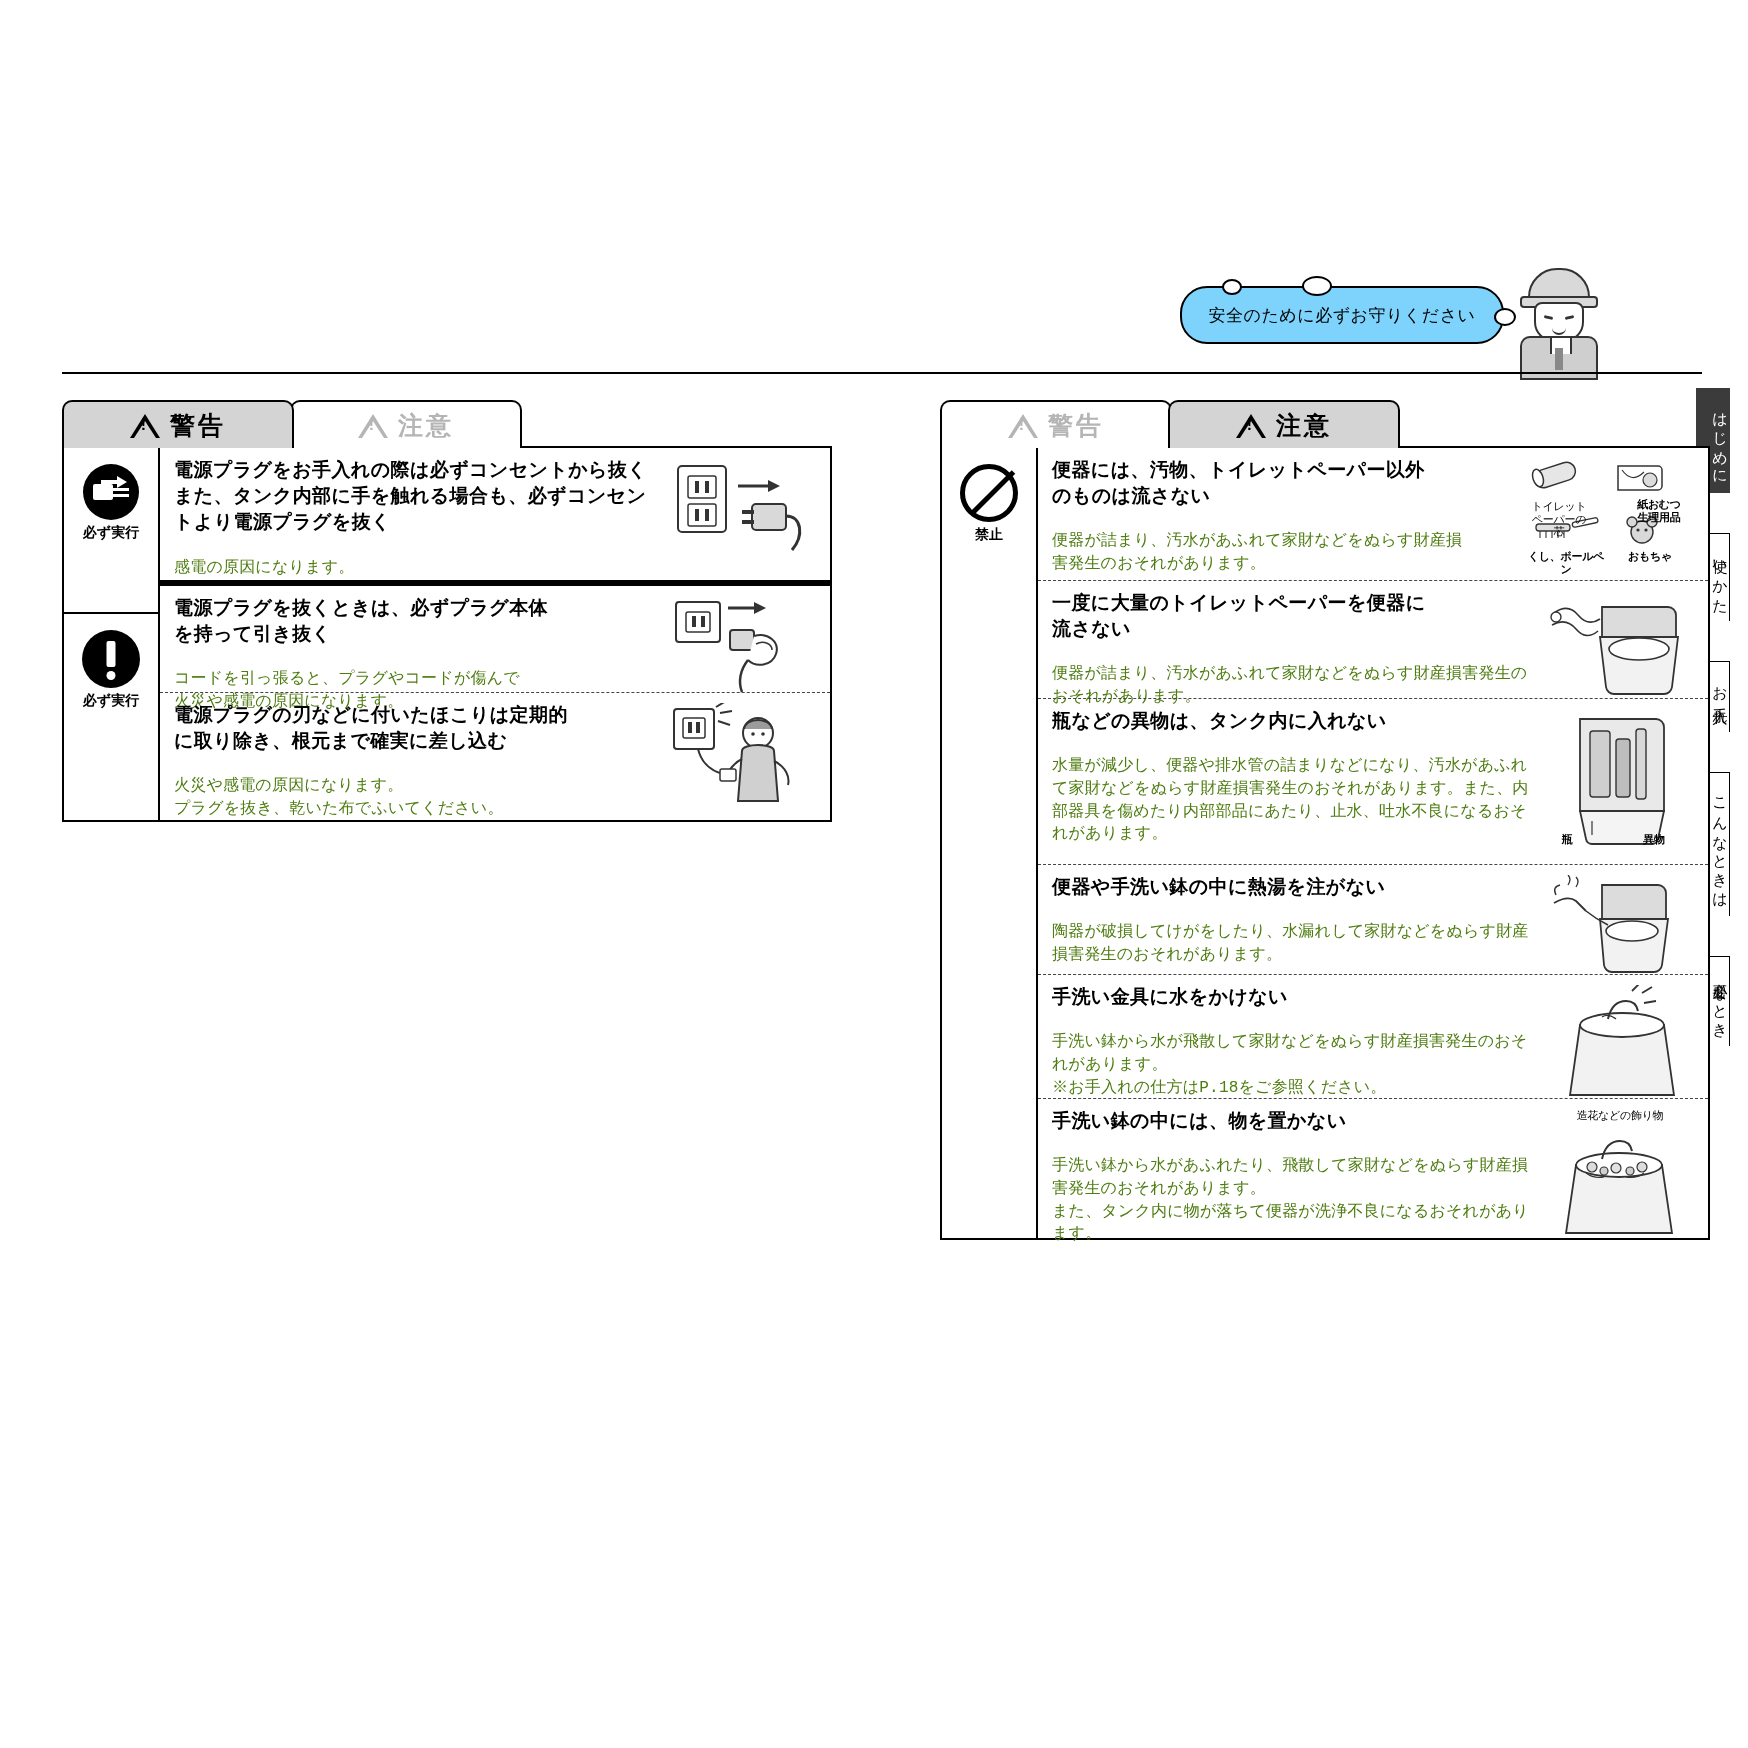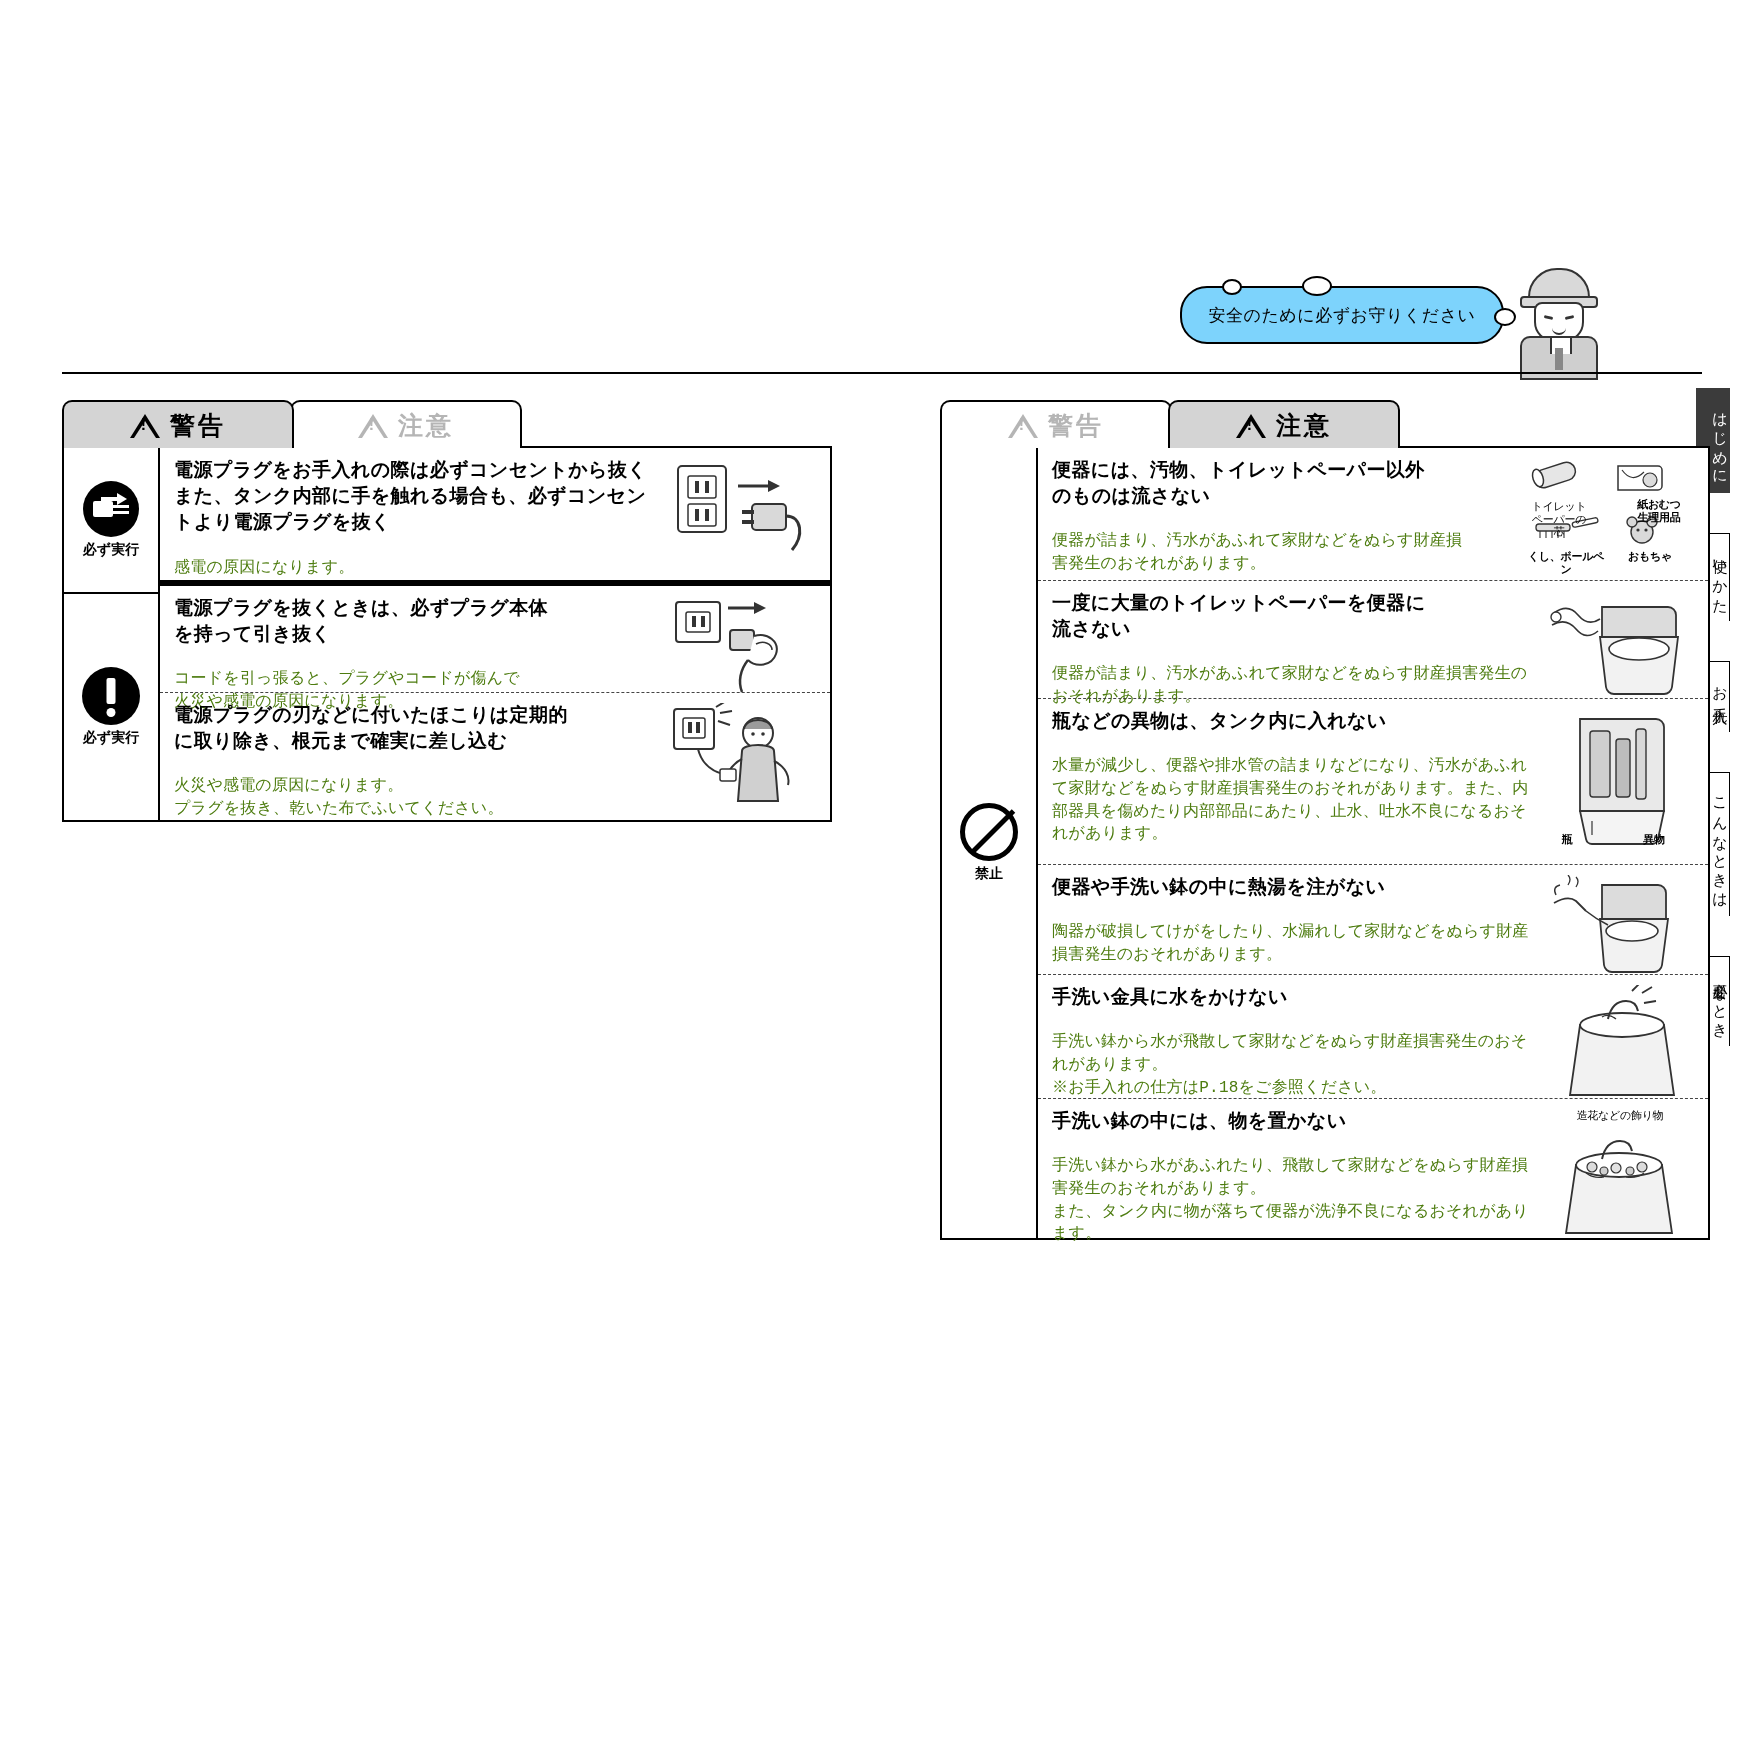--- a/index.html
+++ b/index.html
@@ -241,23 +241,23 @@
     border-right: 2px solid #000;
     box-sizing: border-box;
     display: flex;
     flex-direction: column;
   }
   .icon-cell {
     flex: 1;
     display: flex;
     flex-direction: column;
     align-items: center;
-    justify-content: center;
+    justify-content: flex-start;
     gap: 4px;
-    padding: 6px 0;
+    padding: 16px 0;
   }
   .icon-cell + .icon-cell { border-top: 2px solid #000; }
   .icon-label {
     font-size: 14px;
     font-weight: bold;
     letter-spacing: 0px;
   }
   .rows-col { flex: 1; display: flex; flex-direction: column; }
 
   .row {

